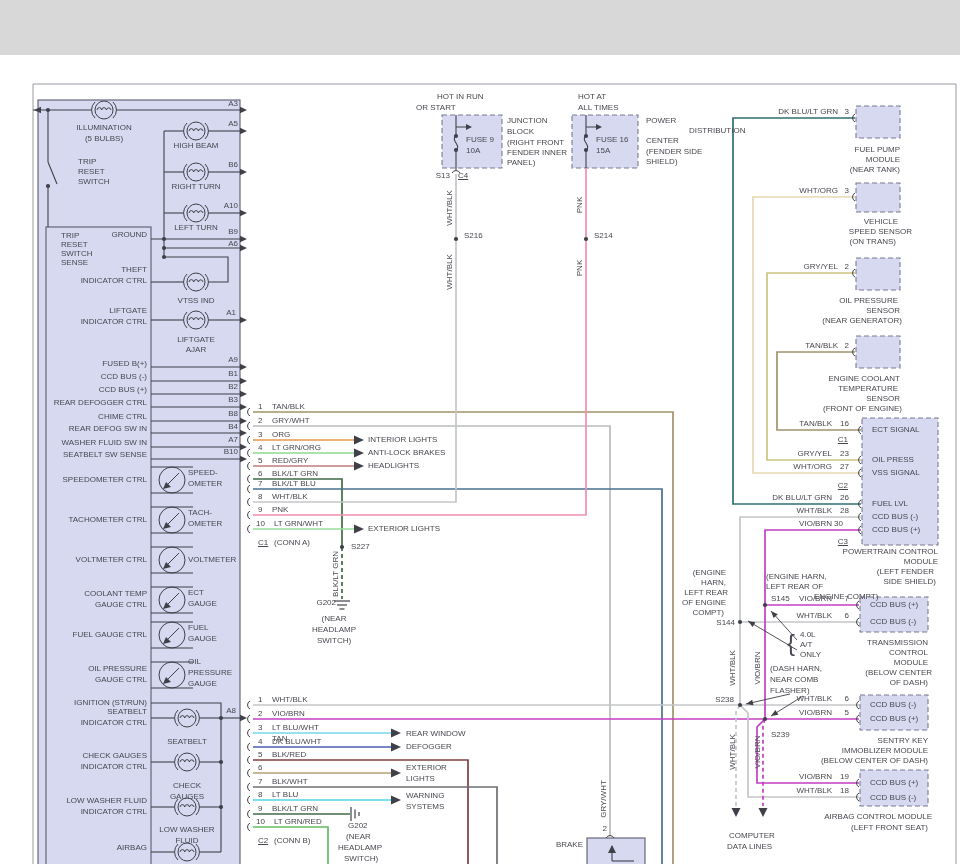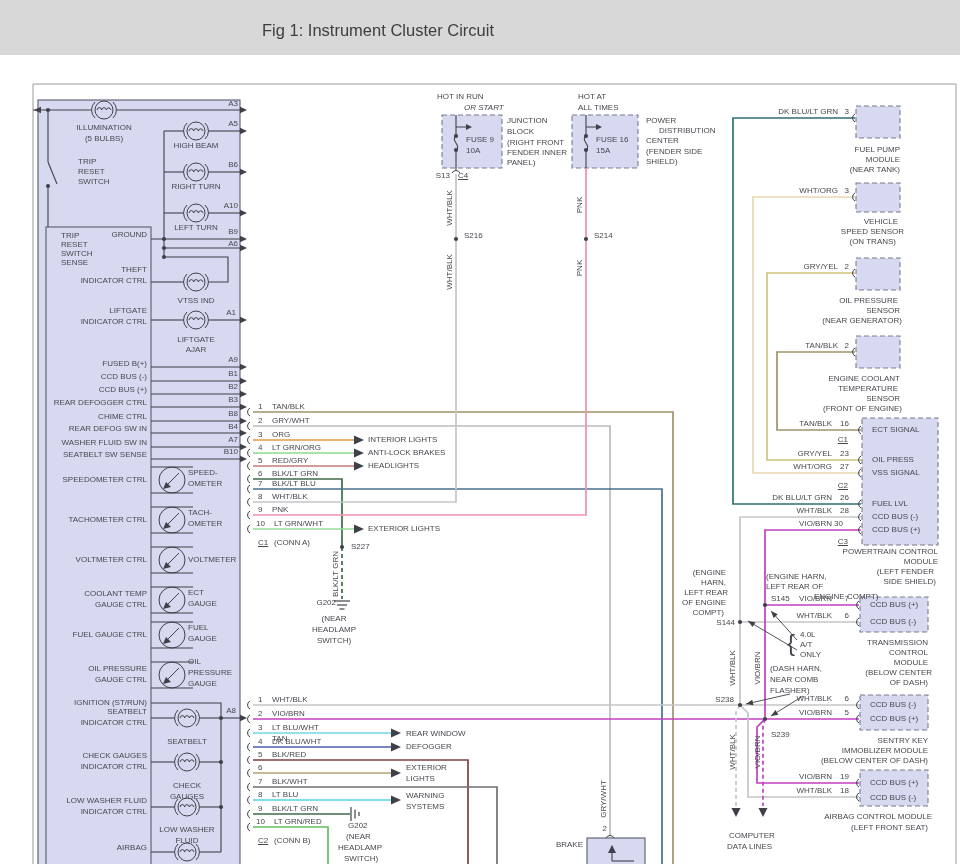--- a/index.html
+++ b/index.html
@@ -314,21 +314,20 @@
       <path d="M859,601 A4.5,4.5 0 0 0 859,609" fill="none" stroke="#3f4048" stroke-width="1"></path>
       <path d="M859,618 A4.5,4.5 0 0 0 859,626" fill="none" stroke="#3f4048" stroke-width="1"></path>
       <path d="M859,701 A4.5,4.5 0 0 0 859,709" fill="none" stroke="#3f4048" stroke-width="1"></path>
       <path d="M859,715 A4.5,4.5 0 0 0 859,723" fill="none" stroke="#3f4048" stroke-width="1"></path>
       <path d="M859,779 A4.5,4.5 0 0 0 859,787" fill="none" stroke="#3f4048" stroke-width="1"></path>
       <path d="M859,793 A4.5,4.5 0 0 0 859,801" fill="none" stroke="#3f4048" stroke-width="1"></path>
       <path d="M452,173 A4.5,4.5 0 0 1 460,173" fill="none" stroke="#3f4048" stroke-width="1"></path>
       <path d="M606,838 A4.5,4.5 0 0 1 614,838" fill="none" stroke="#3f4048" stroke-width="1"></path>
     </svg>
   <div class="titlebar"></div>
-  <div class="fig-title">Fig 1: Instrument Cluster Circuit</div>
   <div id="labels">
       <div class="lab c" style="left: 104px; top: 123.04px;">ILLUMINATION</div>
       <div class="lab c" style="left: 104px; top: 134.04px;">(5 BULBS)</div>
       <div class="lab" style="right: 722px; top: 99.04px;">A3</div>
       <div class="lab" style="left: 78px; top: 157.04px;">TRIP</div>
       <div class="lab" style="left: 78px; top: 167.04px;">RESET</div>
       <div class="lab" style="left: 78px; top: 177.04px;">SWITCH</div>
       <div class="lab c" style="left: 196px; top: 141.04px;">HIGH BEAM</div>
       <div class="lab" style="right: 722px; top: 119.04px;">A5</div>
       <div class="lab c" style="left: 196px; top: 182.04px;">RIGHT TURN</div>
@@ -458,54 +457,54 @@
       <div class="lab" style="left: 406px; top: 742.04px;">DEFOGGER</div>
       <div class="lab" style="left: 406px; top: 763.04px;">EXTERIOR</div>
       <div class="lab" style="left: 406px; top: 774.04px;">LIGHTS</div>
       <div class="lab" style="left: 406px; top: 791.04px;">WARNING</div>
       <div class="lab" style="left: 406px; top: 802.04px;">SYSTEMS</div>
       <div class="lab" style="left: 348px; top: 821.04px;">G202</div>
       <div class="lab" style="left: 346px; top: 832.04px;">(NEAR</div>
       <div class="lab" style="left: 338px; top: 843.04px;">HEADLAMP</div>
       <div class="lab" style="left: 344px; top: 854.04px;">SWITCH)</div>
       <div class="lab" style="left: 437px; top: 92.04px;">HOT IN RUN</div>
-      <div class="lab" style="left: 464px; top: 103.04px; font-style: italic;">OR START</div>
+      <div class="lab" style="left: 416px; top: 103.04px;">OR START</div>
       <div class="lab" style="left: 466px; top: 135.04px;">FUSE 9</div>
       <div class="lab" style="left: 466px; top: 146.04px;">10A</div>
       <div class="lab" style="left: 507px; top: 116.04px;">JUNCTION</div>
       <div class="lab" style="left: 507px; top: 127.04px;">BLOCK</div>
       <div class="lab" style="left: 507px; top: 138.04px;">(RIGHT FRONT</div>
       <div class="lab" style="left: 507px; top: 148.04px;">FENDER INNER</div>
       <div class="lab" style="left: 507px; top: 158.04px;">PANEL)</div>
       <div class="lab" style="right: 510px; top: 171.04px;">S13</div>
       <div class="lab u" style="left: 458px; top: 171.04px;">C4</div>
       <div class="lab rot" style="left: 449px; top: 208px;">WHT/BLK</div>
       <div class="lab" style="left: 464px; top: 231.04px;">S216</div>
       <div class="lab rot" style="left: 449px; top: 272px;">WHT/BLK</div>
       <div class="lab" style="left: 578px; top: 92.04px;">HOT AT</div>
       <div class="lab" style="left: 578px; top: 103.04px;">ALL TIMES</div>
       <div class="lab" style="left: 596px; top: 135.04px;">FUSE 16</div>
       <div class="lab" style="left: 596px; top: 146.04px;">15A</div>
       <div class="lab" style="left: 646px; top: 116.04px;">POWER</div>
-      <div class="lab" style="left: 616px; top: 126.04px; padding-left: 43px;">DISTRIBUTION</div>
+      <div class="lab" style="left: 646px; top: 126.04px; padding-left: 43px;">DISTRIBUTION</div>
       <div class="lab" style="left: 646px; top: 136.04px;">CENTER</div>
       <div class="lab" style="left: 646px; top: 147.04px;">(FENDER SIDE</div>
       <div class="lab" style="left: 646px; top: 157.04px;">SHIELD)</div>
       <div class="lab rot" style="left: 579px; top: 205px;">PNK</div>
       <div class="lab" style="left: 594px; top: 231.04px;">S214</div>
       <div class="lab rot" style="left: 579px; top: 268px;">PNK</div>
       <div class="lab" style="right: 122px; top: 107.04px;">DK BLU/LT GRN</div>
       <div class="lab" style="right: 111px; top: 107.04px;">3</div>
       <div class="lab" style="right: 60px; top: 145.04px;">FUEL PUMP</div>
       <div class="lab" style="right: 60px; top: 155.04px;">MODULE</div>
       <div class="lab" style="right: 60px; top: 165.04px;">(NEAR TANK)</div>
       <div class="lab" style="right: 122px; top: 186.04px;">WHT/ORG</div>
       <div class="lab" style="right: 111px; top: 186.04px;">3</div>
       <div class="lab" style="right: 62px; top: 217.04px;">VEHICLE</div>
-      <div class="lab" style="right: 56px; top: 227.04px; text-align: center;">SPEED SENSOR</div>
+      <div class="lab" style="right: 48px; top: 227.04px; text-align: center;">SPEED SENSOR</div>
       <div class="lab" style="right: 64px; top: 237.04px;">(ON TRANS)</div>
       <div class="lab" style="right: 122px; top: 262.04px;">GRY/YEL</div>
       <div class="lab" style="right: 111px; top: 262.04px;">2</div>
       <div class="lab" style="right: 62px; top: 296.04px;">OIL PRESSURE</div>
       <div class="lab" style="right: 60px; top: 306.04px;">SENSOR</div>
       <div class="lab" style="right: 58px; top: 316.04px;">(NEAR GENERATOR)</div>
       <div class="lab" style="right: 122px; top: 341.04px;">TAN/BLK</div>
       <div class="lab" style="right: 111px; top: 341.04px;">2</div>
       <div class="lab" style="right: 60px; top: 374.04px;">ENGINE COOLANT</div>
       <div class="lab" style="right: 62px; top: 384.04px;">TEMPERATURE</div>

